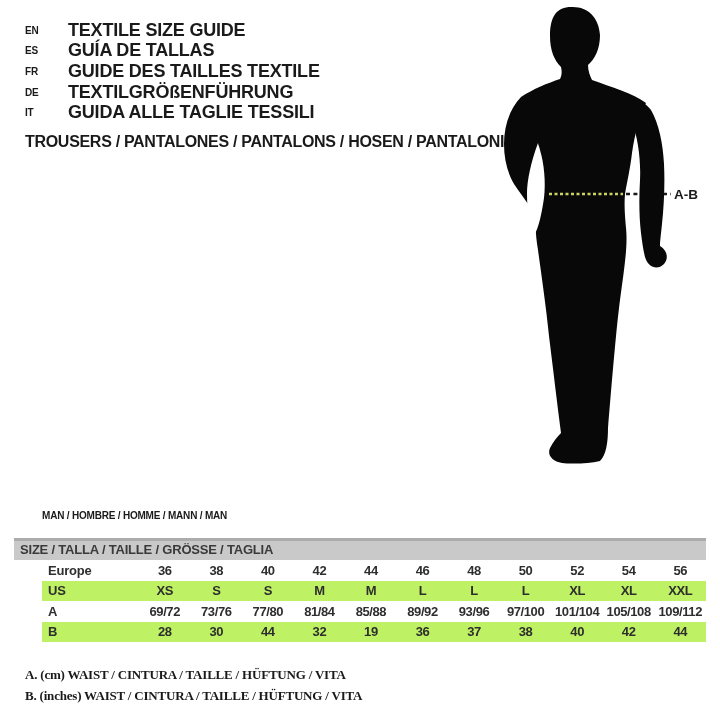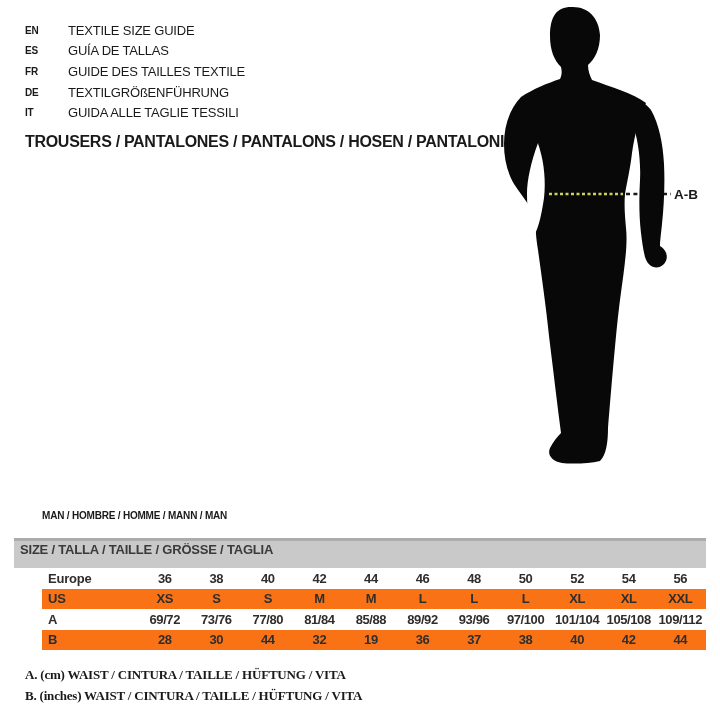--- a/index.html
+++ b/index.html
@@ -4,43 +4,43 @@
 <style>
   html,body{margin:0;padding:0;background:#ffffff;}
   .page{
     position:relative;width:720px;height:720px;background:#ffffff;overflow:hidden;
     font-family:"Liberation Sans", sans-serif;color:#1a1a1a;
   }
   
   .langs{position:absolute;left:25px;top:20px;}
   .lang-row{display:flex;height:20.6px;align-items:center;}
   .lang-code{width:43px;font-weight:bold;font-size:10px;letter-spacing:-0.2px;}
-  .lang-label{font-weight:normal;font-size:13px;letter-spacing:-0.2px;white-space:nowrap;}
+  .lang-label{font-weight:bold;font-size:18px;letter-spacing:-0.2px;white-space:nowrap;}
   
   .category-title{
     position:absolute;left:25px;top:133px;font-size:16px;font-weight:bold;
     letter-spacing:-0.3px;white-space:nowrap;
   }
   
   .figure-svg{position:absolute;left:0;top:0;width:720px;height:720px;}
   .ab-label{font-family:"Liberation Sans", sans-serif;font-size:13.5px;font-weight:bold;fill:#1a1a1a;}
   
   .gender-title{position:absolute;left:42px;top:510px;font-size:10px;font-weight:bold;letter-spacing:-0.2px;}
   
   .size-table{position:absolute;left:14px;top:538px;width:692px;}
   .tbl-header{
-    height:30px;box-sizing:border-box;background:#c9c9c9;border-top:3px solid #acacac;
+    height:22px;box-sizing:border-box;background:#c9c9c9;border-top:3px solid #acacac;
     font-size:13px;font-weight:bold;color:#3a3a3a;padding-left:6px;line-height:18px;
     letter-spacing:-0.2px;
   }
   .tbl-row{
     display:grid;grid-template-columns:97px repeat(11,1fr);height:20.5px;align-items:center;
     font-size:13px;color:#2e2e2e;background:#ffffff;margin-left:28px;
   }
-  .tbl-row.alt{background:#f97316;}
+  .tbl-row.alt{background:#bef264;}
   .tbl-row .lbl{padding-left:6px;font-weight:bold;letter-spacing:-0.2px;}
   .tbl-row .val{text-align:center;font-weight:bold;letter-spacing:-0.4px;white-space:nowrap;}
   
   .footnotes{position:absolute;left:25px;top:664px;}
   .footnote{font-size:13px;font-weight:bold;line-height:21px;letter-spacing:-0.2px;white-space:nowrap;font-family:Liberation Serif, serif;}
 </style>
 </head>
 <body>
 
 <div class="page">

